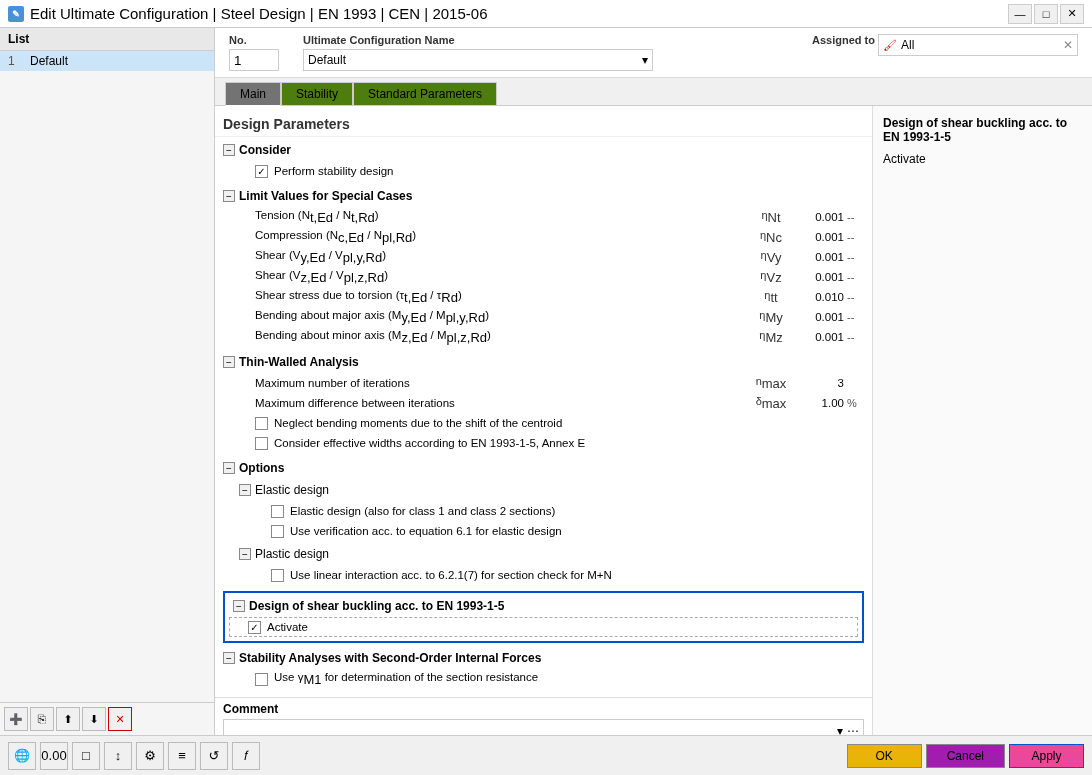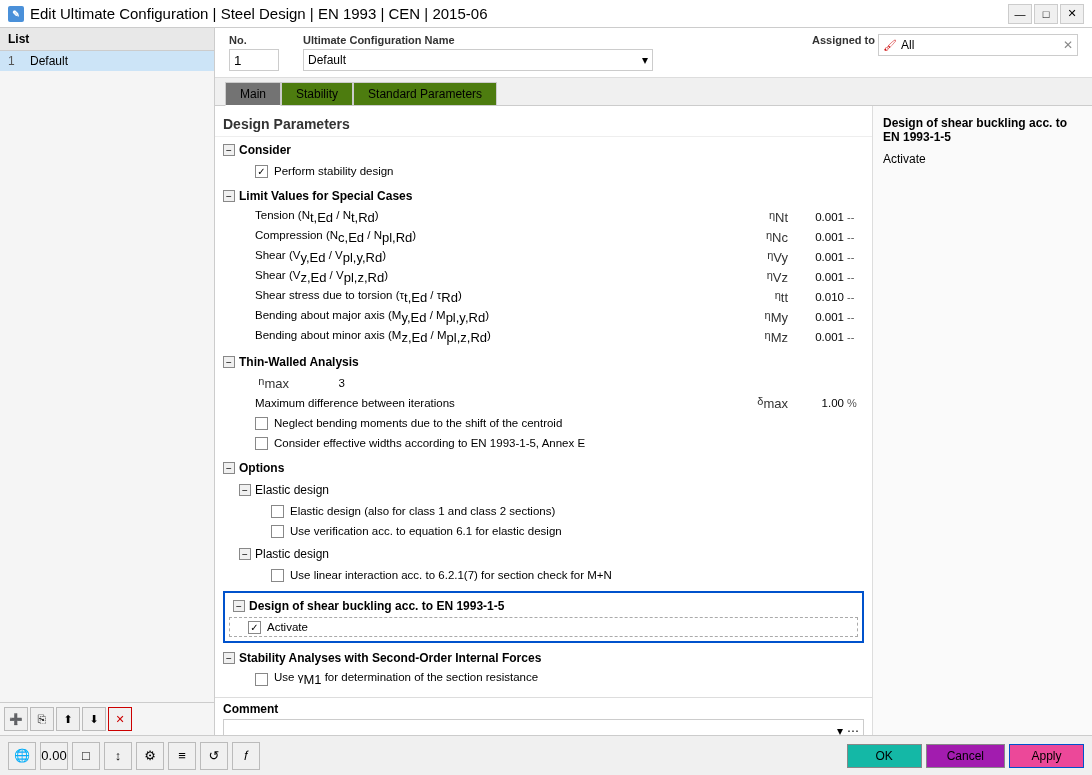--- a/index.html
+++ b/index.html
@@ -56,40 +56,40 @@
     .section-collapse { width: 12px; height: 12px; border: 1px solid #888; background: #f0f0f0; display: flex; align-items: center; justify-content: center; font-size: 10px; cursor: pointer; flex-shrink: 0; }
     .section-title { font-weight: bold; }
 
     .design-params-header { padding: 4px 8px; font-weight: bold; font-size: 14px; color: #333; border-bottom: 1px solid #eee; margin-bottom: 2px; }
 
     
     .param-row { display: flex; align-items: center; padding: 1px 8px 1px 24px; min-height: 20px; }
     .param-row.indent2 { padding-left: 40px; }
     .param-row.indent3 { padding-left: 56px; }
     .param-label { flex: 1; font-size: 11.5px; }
-    .param-symbol { min-width: 40px; font-size: 11px; color: #333; text-align: right; padding-right: 6px; }
+    .param-symbol { min-width: 40px; font-size: 11px; color: #333; text-align: center; padding-right: 6px; }
     .param-value { min-width: 50px; text-align: right; font-size: 11.5px; }
     .param-unit { min-width: 20px; font-size: 11px; color: #555; padding-left: 3px; }
     .checkbox { width: 13px; height: 13px; border: 1px solid #888; background: #fff; display: flex; align-items: center; justify-content: center; margin-right: 6px; flex-shrink: 0; font-size: 10px; cursor: pointer; }
     .checkbox.checked::after { content: '✓'; font-size: 10px; }
 
     
     .highlighted-section { border: 2px solid #0052cc; margin: 2px 8px; }
     .highlighted-section .section-header { background: transparent; }
 
     
     .bottom-toolbar { border-top: 1px solid #ccc; background: #f0f0f0; display: flex; align-items: center; padding: 4px 8px; gap: 4px; height: 40px; }
     .bottom-btn { width: 28px; height: 28px; border: 1px solid #bbb; background: #f0f0f0; cursor: pointer; display: flex; align-items: center; justify-content: center; font-size: 13px; }
 
     
     .comment-section { padding: 4px 8px; border-top: 1px solid #ddd; }
     .comment-label { font-weight: bold; margin-bottom: 3px; }
     .comment-input { width: 100%; border: 1px solid #ccc; height: 24px; display: flex; align-items: center; padding: 2px 4px; justify-content: space-between; background: #fff; }
     .dialog-btn { padding: 4px 20px; border: 1px solid #888; background: #a21caf; cursor: pointer; font-size: 12px; min-width: 75px; }
-    .dialog-btn.primary { background: #14b8a6; }
+    .dialog-btn.primary { background: #eab308; }
     .dialog-btn.apply { border: 1px solid #0052cc; background: #ec4899; }
     .sub { font-size: 13px; vertical-align: sub; }
   </style>
 </head>
 <body>
 
 <div class="title-bar">
   <div class="title-bar-left">
     <div class="title-bar-icon">✎</div>
     <span class="title-bar-title">Edit Ultimate Configuration | Steel Design | EN 1993 | CEN | 2015-06</span>
@@ -209,20 +209,21 @@
             <span class="param-symbol">η<span class="sub">Mz</span></span>
             <span class="param-value">0.001</span>
             <span class="param-unit">--</span>
           </div>
 
           <div class="section-header" style="margin-top:6px;">
             <div class="section-collapse">−</div>
             <span class="section-title">Thin-Walled Analysis</span>
           </div>
           <div class="param-row indent2">
+            <span class="param-label">Maximum number of iterations</span>
             <span class="param-symbol">n<span class="sub">max</span></span>
             <span class="param-value">3</span>
             <span class="param-unit"></span>
           </div>
           <div class="param-row indent2">
             <span class="param-label">Maximum difference between iterations</span>
             <span class="param-symbol">δ<span class="sub">max</span></span>
             <span class="param-value">1.00</span>
             <span class="param-unit">%</span>
           </div>

